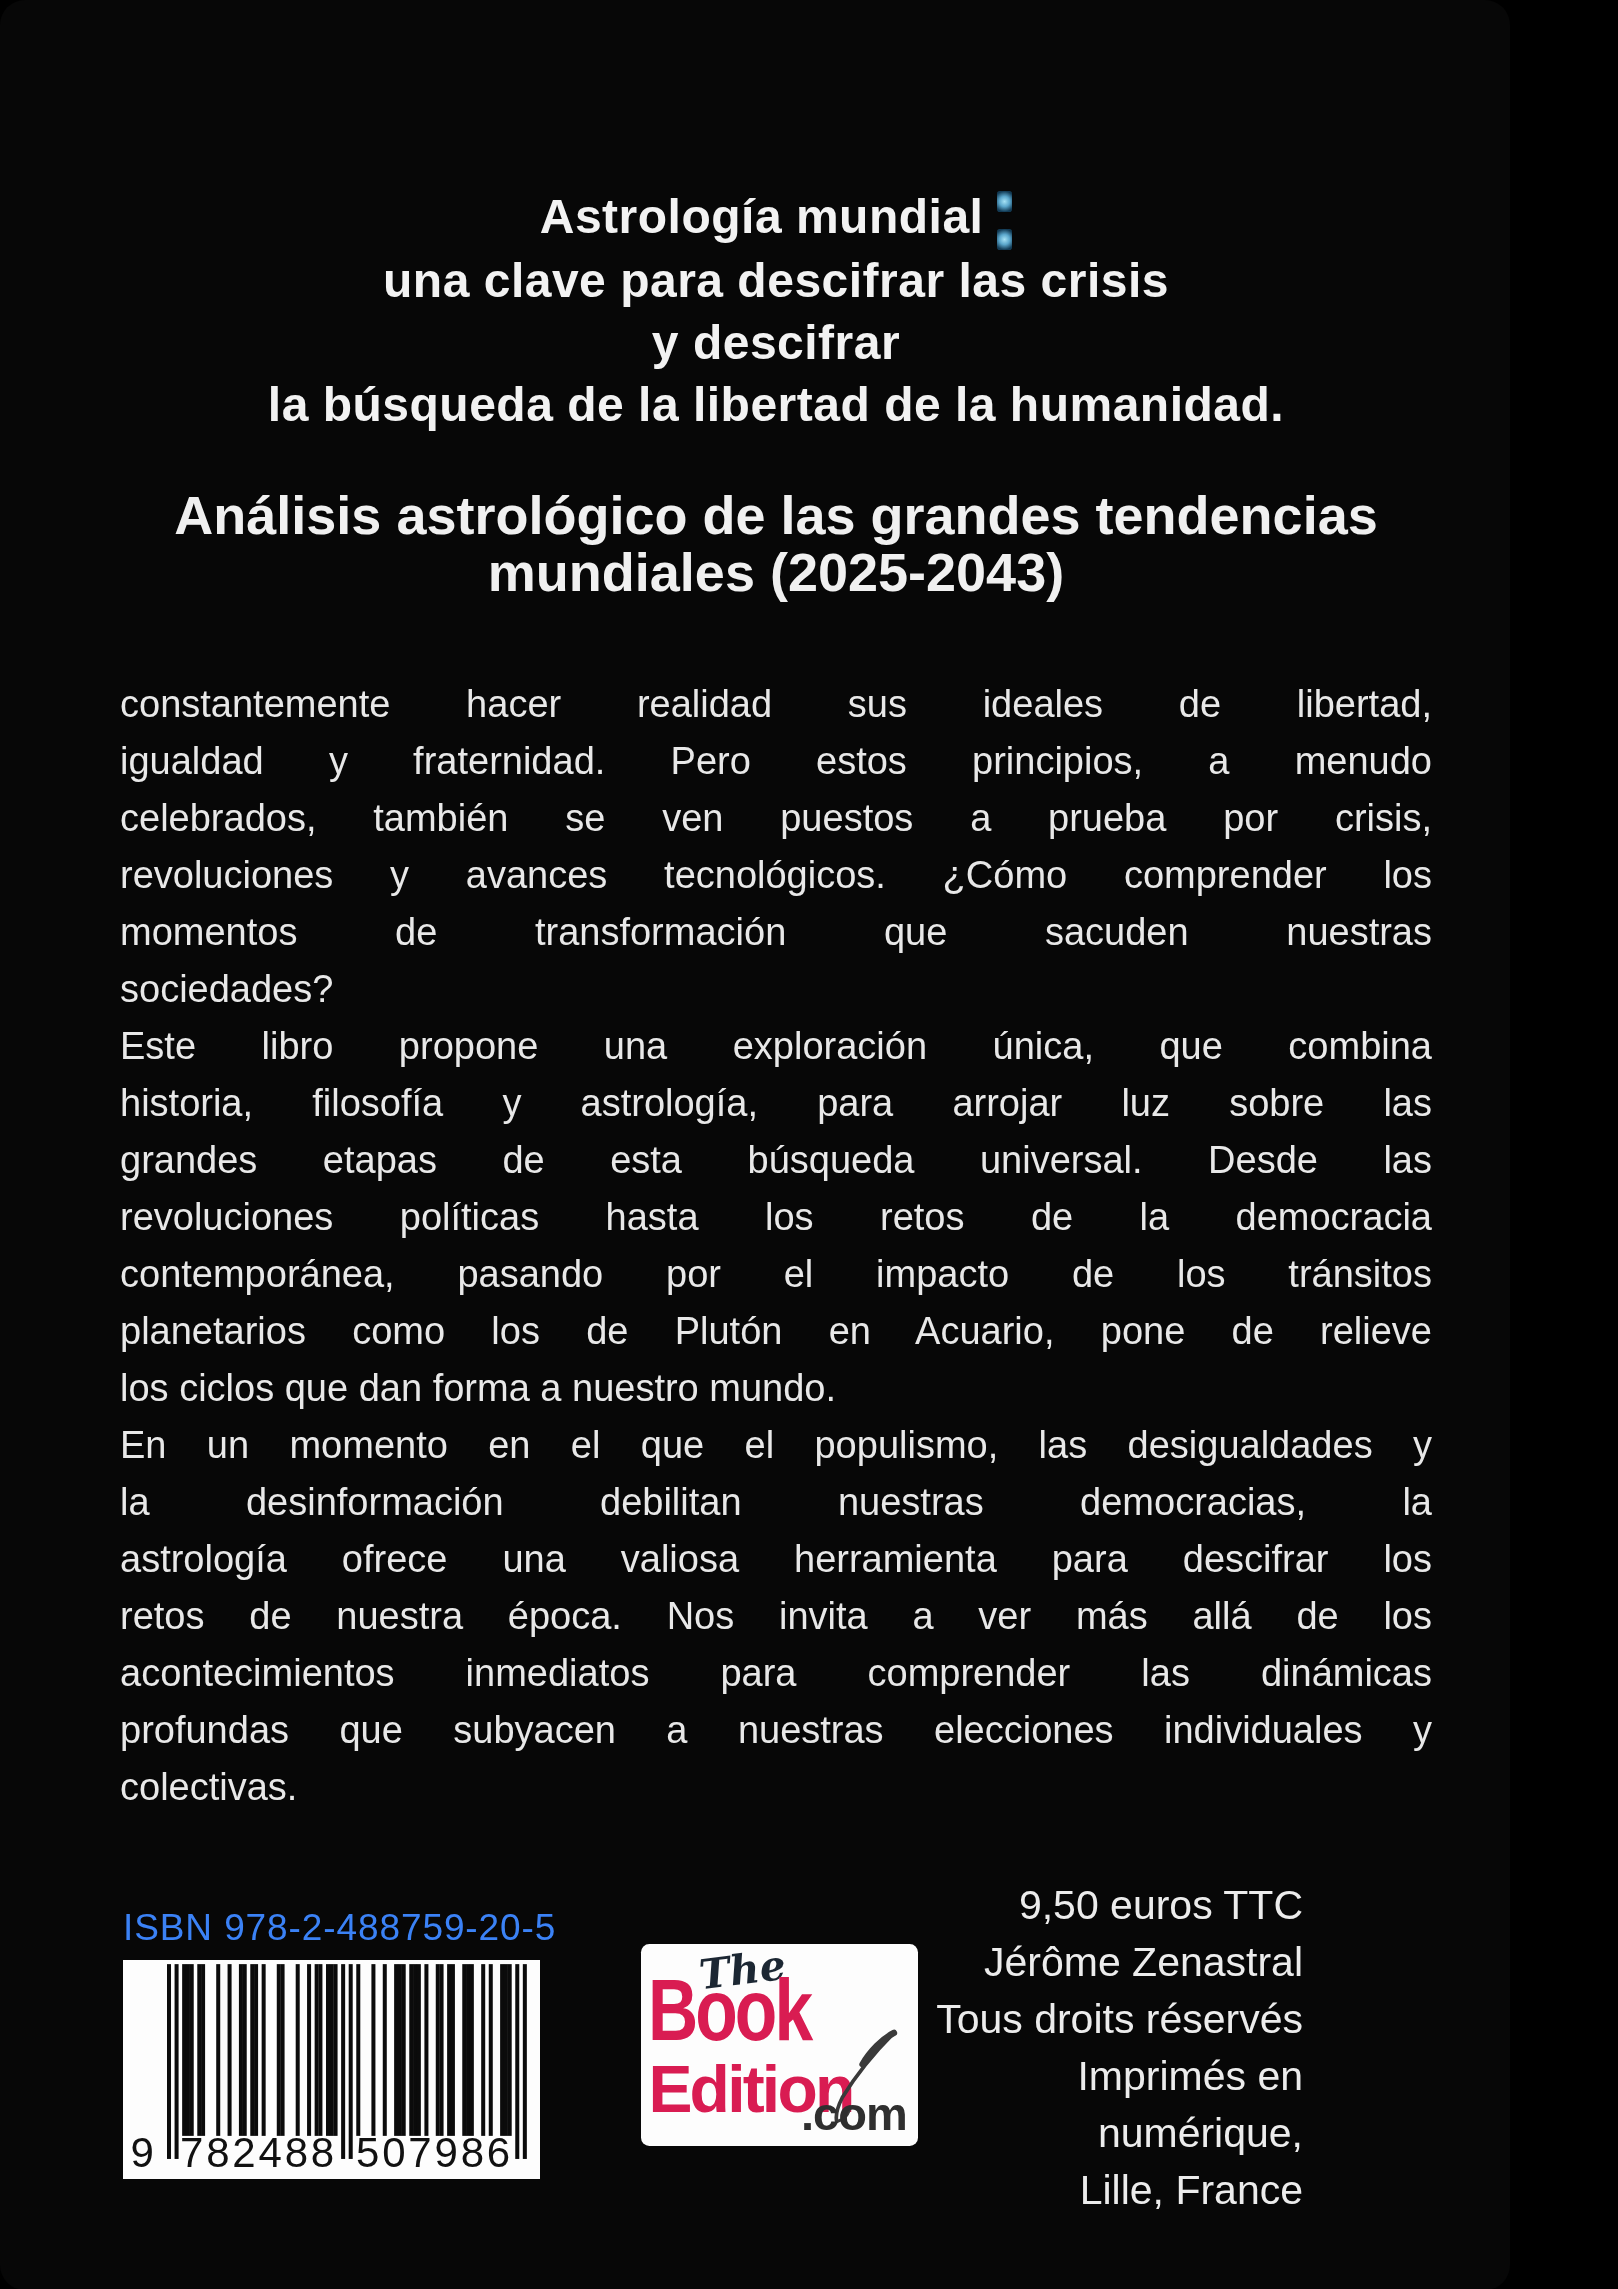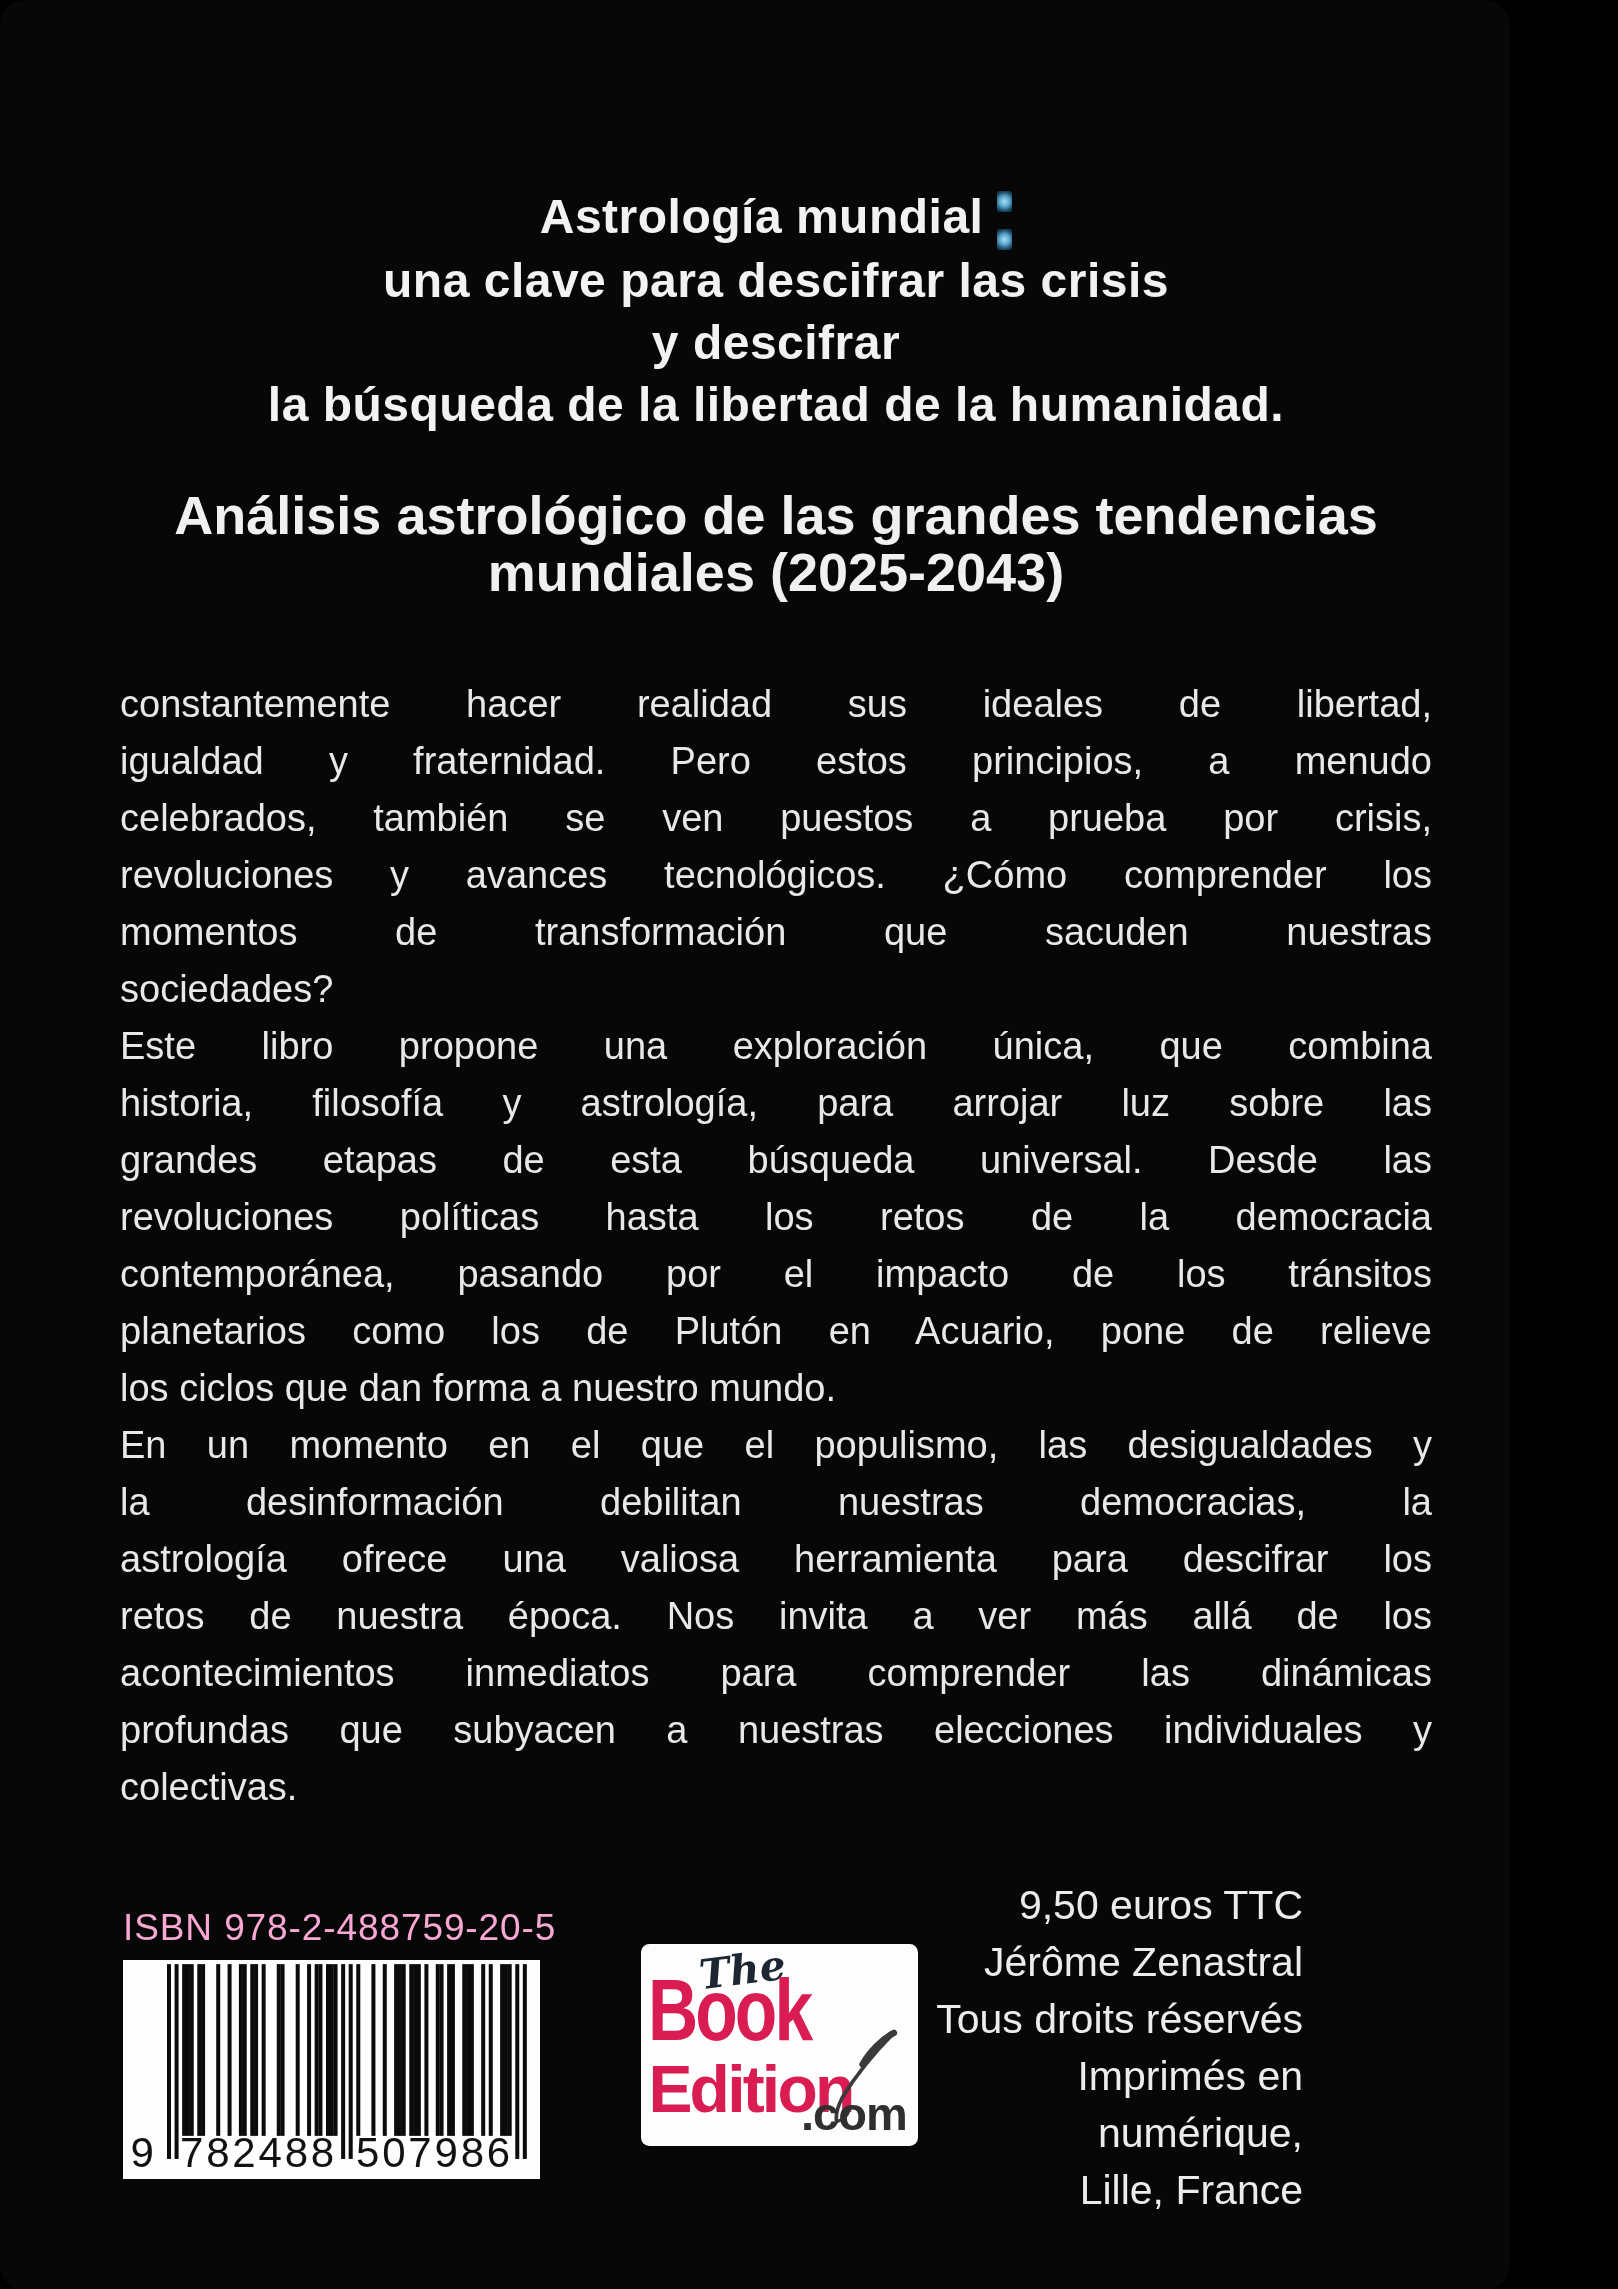--- a/index.html
+++ b/index.html
@@ -27,21 +27,21 @@
   
   .subtitle{margin-top:51px;text-align:center;font-weight:bold;
             font-size:54px;line-height:57px;color:#f0f0f0;}
 
   
   .bodytext{margin-top:75px;font-size:38px;line-height:57px;color:#e8e8e8;}
   .jline{text-align:justify;text-align-last:justify;text-justify:inter-word;white-space:normal;}
   .jline.last{text-align-last:left;}
 
   
-  .isbn{position:absolute;left:123px;top:1907px;font-size:37px;color:#f9a8d4;
+  .isbn{position:absolute;left:123px;top:1907px;font-size:37px;color:#3b82f6;
         letter-spacing:0.9px;}
   .barcode-box{position:absolute;left:123px;top:1960px;width:417px;height:219px;
                background:#fdfdfd;}
   .barcode-box svg{position:absolute;left:44px;top:3.7px;}
   .bc-digit{position:absolute;bottom:5.5px;font-size:42px;line-height:1;color:#111;
             font-family:"Liberation Sans","DejaVu Sans",sans-serif;}
   .bc-first{left:7.4px;}
   .bc-g1{left:57px;width:157px;text-align:center;letter-spacing:2.8px;}
   .bc-g2{left:233px;width:157px;text-align:center;letter-spacing:2.8px;}
 

